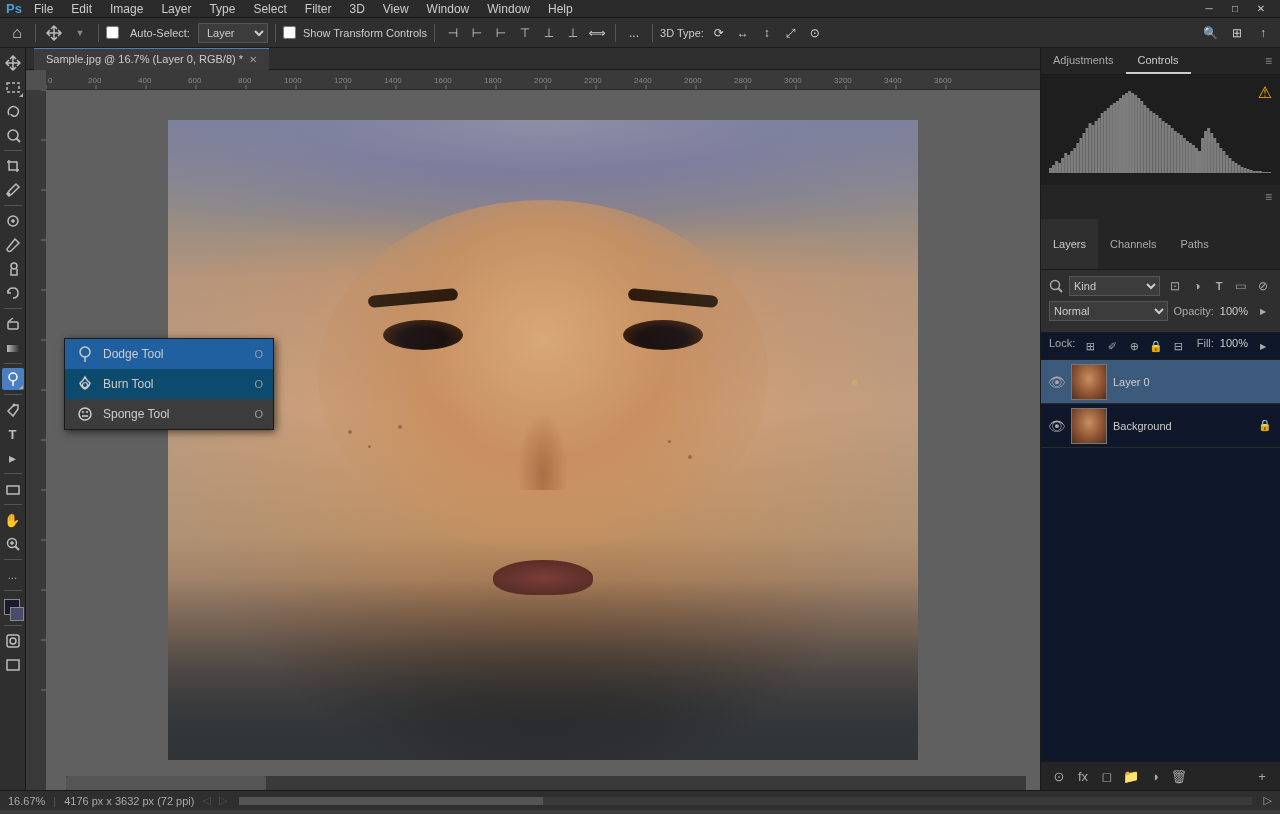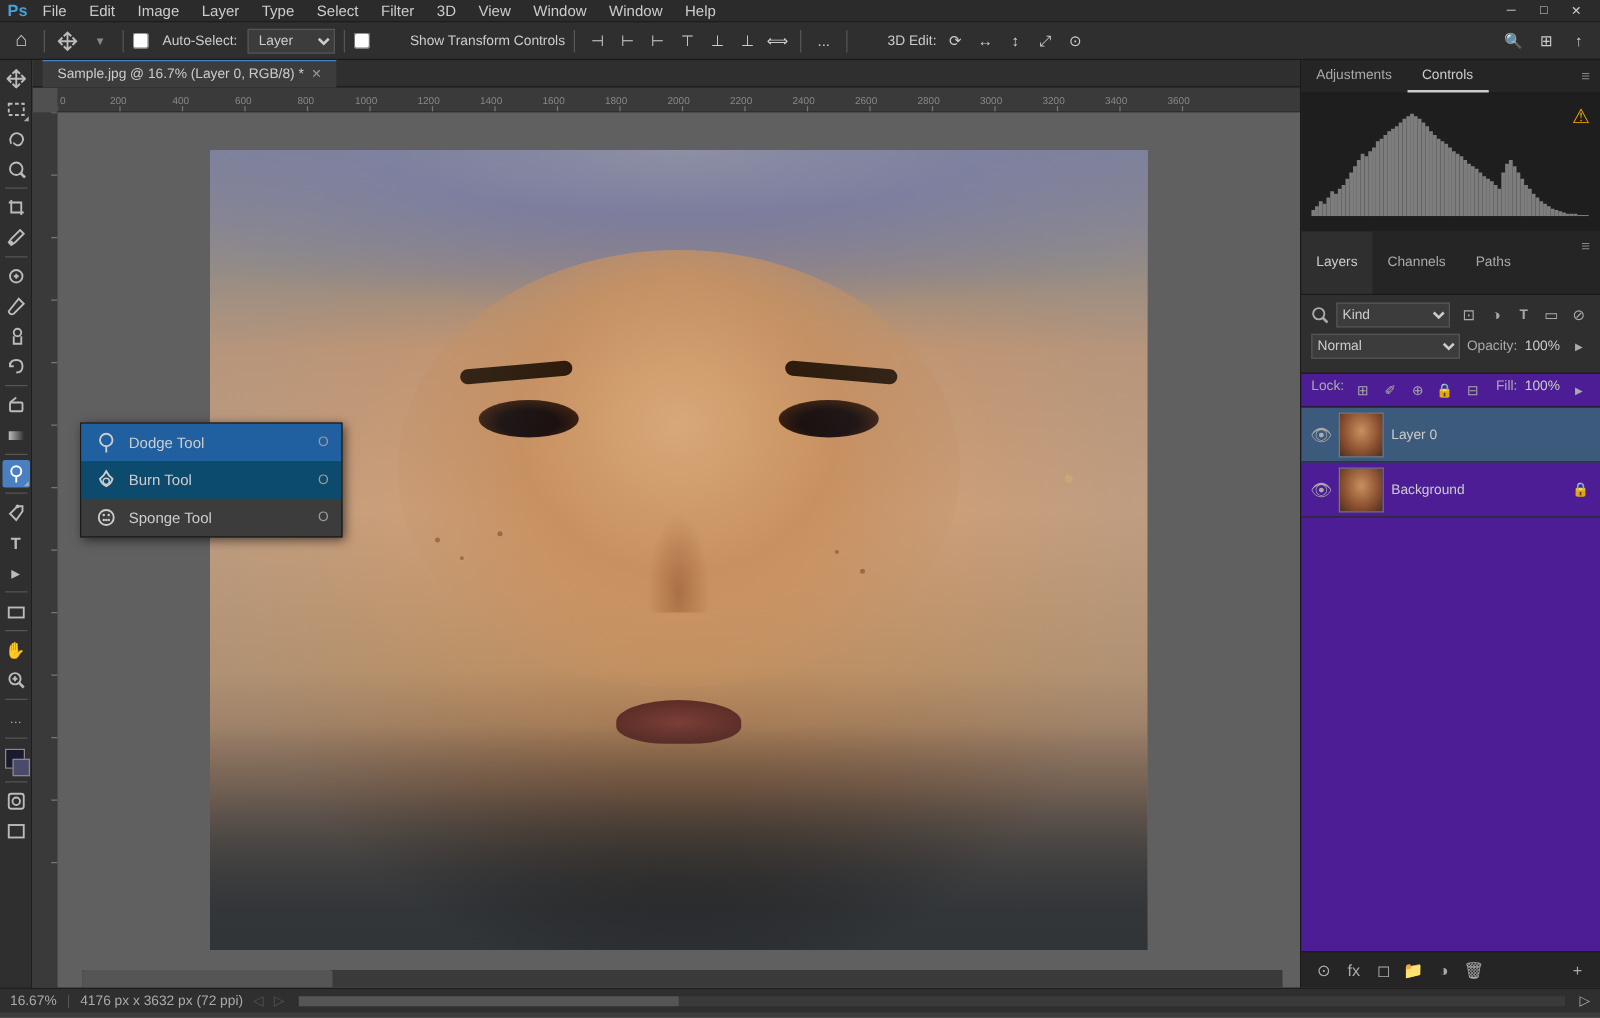--- a/index.html
+++ b/index.html
@@ -14,21 +14,21 @@
 
     
     #toolbar {
       display: flex; align-items: center; height: 30px; background: #2f2f2f; border-bottom: 1px solid #1a1a1a; padding: 0 6px; gap: 4px;
     }
     .tb-btn { display: flex; align-items: center; justify-content: center; width: 22px; height: 22px; color: #ccc; cursor: pointer; border-radius: 2px; }
     .tb-sep { width: 1px; height: 18px; background: #555; margin: 0 3px; }
     .tb-label { font-size: 11px; color: #ccc; padding: 0 4px; }
     .tb-select { background: #3c3c3c; color: #ccc; border: 1px solid #555; height: 20px; font-size: 11px; padding: 0 4px; }
     .tb-checkbox { margin-right: 3px; }
-    .tb-text { font-size: 11px; color: #ccc; margin-left: 25px; }
+    .tb-text { font-size: 11px; color: #ccc; }
     .tb-icon-group { display: flex; gap: 2px; }
 
     
     #main-layout { display: flex; height: calc(814px - 22px - 30px - 20px); }
 
     
     #tools-panel {
       width: 26px; background: #2f2f2f; border-right: 1px solid #1a1a1a; display: flex; flex-direction: column; align-items: center; padding: 4px 2px; gap: 2px; flex-shrink: 0;
     }
     .tool-btn { width: 22px; height: 22px; display: flex; align-items: center; justify-content: center; cursor: pointer; border-radius: 2px; color: #bbb; font-size: 14px; position: relative; }
@@ -49,37 +49,37 @@
     }
     .dropdown-item {
       display: flex; align-items: center; height: 30px; padding: 0 10px; cursor: pointer; gap: 8px; color: #ccc; font-size: 12px;
     }
     .dropdown-item.selected { background: #2060a0; }
     .dropdown-item.hovered { background: #0c4a6e; }
     .dropdown-icon { width: 20px; height: 20px; display: flex; align-items: center; justify-content: center; flex-shrink: 0; }
     .dropdown-shortcut { margin-left: auto; color: #999; font-size: 11px; }
 
     
-    #right-panel { width: 240px; background: #4c1d95; border-left: 1px solid #1a1a1a; display: flex; flex-direction: column; flex-shrink: 0; }
+    #right-panel { width: 240px; background: #0f172a; border-left: 1px solid #1a1a1a; display: flex; flex-direction: column; flex-shrink: 0; }
 
     
     #panel-tabs { display: flex; background: #252525; border-bottom: 1px solid #1a1a1a; }
     .panel-tab { padding: 6px 12px; font-size: 11px; cursor: pointer; color: #aaa; border-bottom: 2px solid transparent; }
     .panel-tab.active { color: #ccc; border-bottom: 2px solid #ccc; }
     .panel-tab-menu { margin-left: auto; padding: 6px 8px; cursor: pointer; color: #888; }
 
     
     #histogram-container { height: 110px; background: #1e1e1e; padding: 8px; position: relative; }
     .hist-warning { position: absolute; top: 8px; right: 8px; color: #ffaa00; font-size: 16px; }
     #histogram-canvas { width: 100%; height: 90px; }
 
     
     #layers-panel { flex: 1; display: flex; flex-direction: column; }
     #layers-tabs { display: flex; background: #252525; border-bottom: 1px solid #1a1a1a; }
-    .layers-tab { padding: 19px 12px; font-size: 11px; cursor: pointer; color: #aaa; }
+    .layers-tab { padding: 19px 12px; font-size: 11px; cursor: pointer; color: #aaa; margin-top: 34px; }
     .layers-tab.active { color: #ccc; background: #2f2f2f; }
     .layers-tab-menu { margin-left: auto; padding: 5px 8px; cursor: pointer; color: #888; }
 
     
     #layer-controls { padding: 6px 8px; background: #2f2f2f; border-bottom: 1px solid #1a1a1a; }
     .lc-row { display: flex; align-items: center; gap: 6px; margin-bottom: 5px; }
     .lc-label { font-size: 11px; color: #aaa; text-align: center; }
     .lc-select { background: #3c3c3c; color: #ccc; border: 1px solid #555; height: 20px; font-size: 11px; flex: 1; }
     .lc-value { font-size: 11px; color: #ccc; }
     .lc-icons { display: flex; gap: 4px; }
@@ -163,21 +163,21 @@
     <div class="tb-btn">⊢</div>
     <div class="tb-btn">⊢</div>
     <div class="tb-btn">⊤</div>
     <div class="tb-btn">⊥</div>
     <div class="tb-btn">⊥</div>
     <div class="tb-btn">⟺</div>
   </div>
   <div class="tb-sep"></div>
   <div class="tb-btn">...</div>
   <div class="tb-sep"></div>
-  <span class="tb-text">3D Edit:</span>
+  <span class="tb-text">3D Type:</span>
   <div class="tb-icon-group">
     <div class="tb-btn">⟳</div>
     <div class="tb-btn">↔</div>
     <div class="tb-btn">↕</div>
     <div class="tb-btn">⤢</div>
     <div class="tb-btn">⊙</div>
   </div>
   <div style="margin-left:auto; display:flex; gap:4px;">
     <div class="tb-btn">🔍</div>
     <div class="tb-btn">⊞</div>

